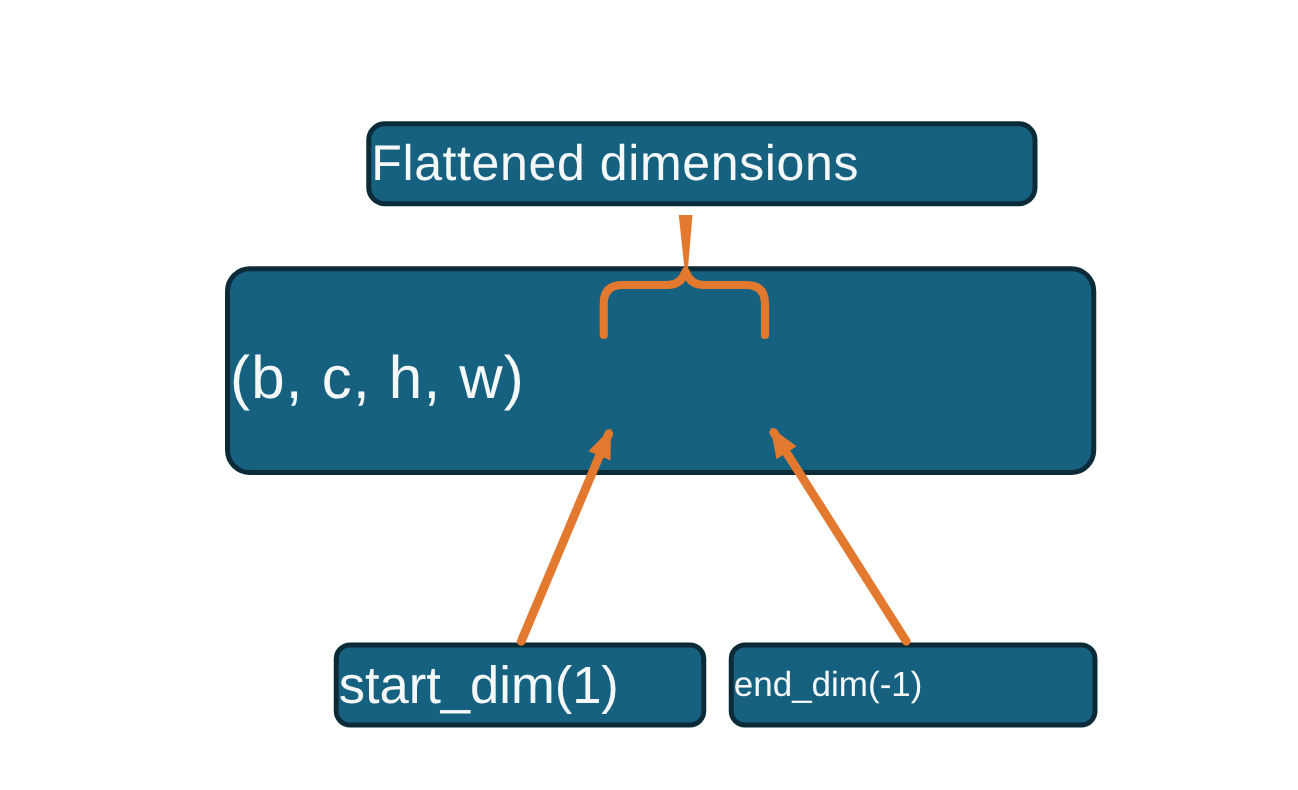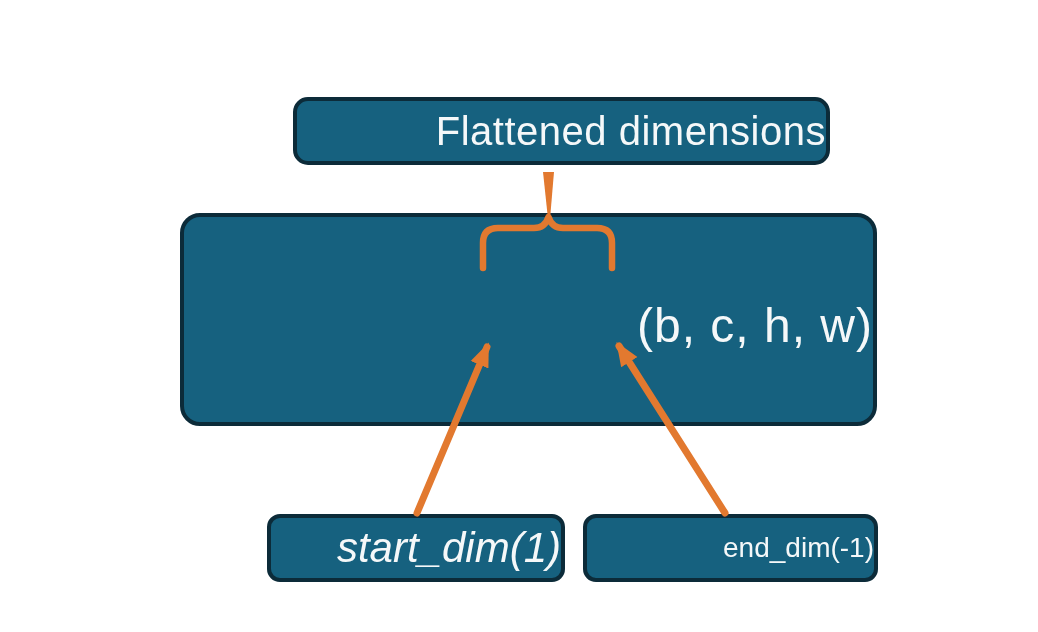--- a/index.html
+++ b/index.html
@@ -21,42 +21,41 @@
     background: var(--background);
     overflow: hidden;
   }
   .node {
     position: absolute;
     background: var(--box-fill);
     border: 4px solid var(--box-border);
     color: var(--text);
     display: flex;
     align-items: center;
-    justify-content: flex-end;
+    justify-content: flex-start;
     text-align: center;
     white-space: nowrap;
   }
   .node-title {
     left: 293px; top: 97px; width: 537px; height: 68px;
     border-radius: 15px;
     font-size: 40px;
     letter-spacing: 0.5px;
   }
   .node-tensor {
-    left: 180px; top: 213px; width: 697px; height: 213px;
+    left: 180px; top: 213px; width: 697px; height: 167px;
     border-radius: 20px;
     font-size: 48px;
     letter-spacing: 1px;
     padding-top: 12px;
   }
   .node-start {
     left: 267px; top: 514px; width: 298px; height: 68px;
     border-radius: 13px;
     font-size: 42px;
-    font-style: italic;
   }
   .node-end {
     left: 583px; top: 514px; width: 295px; height: 68px;
     border-radius: 13px;
     font-size: 28px;
   }
   .overlay {
     position: absolute;
     left: 0; top: 0;
     width: 1038px; height: 632px;

